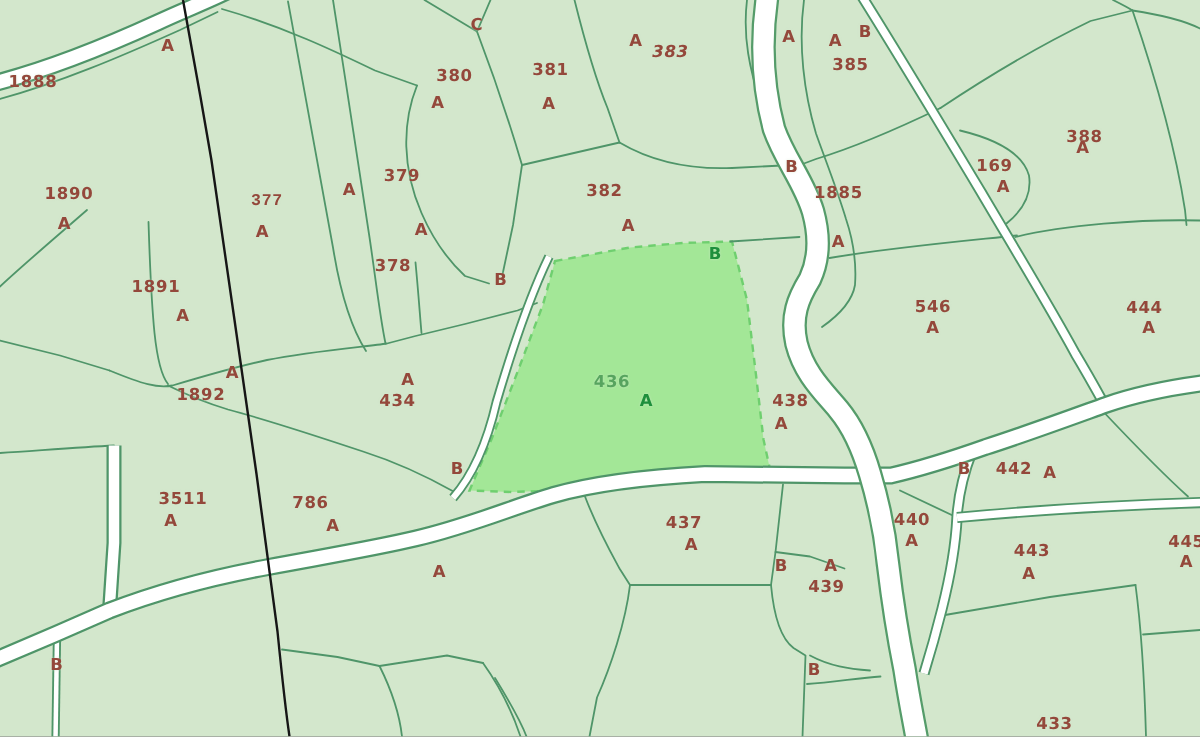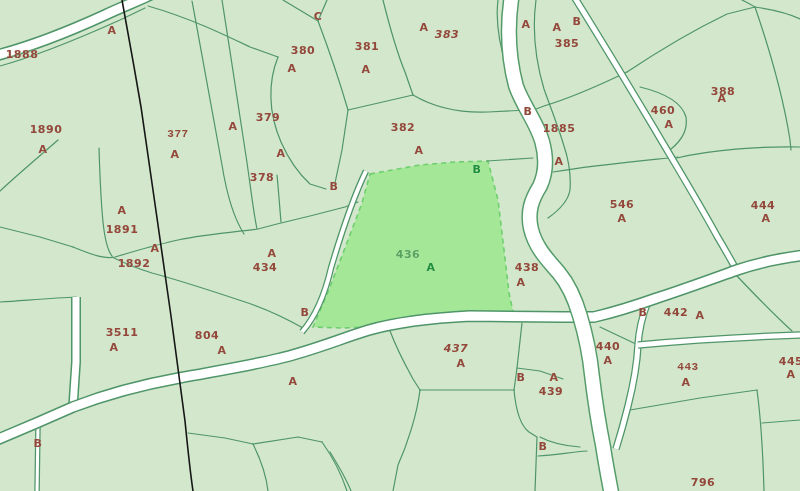--- a/index.html
+++ b/index.html
@@ -122,21 +122,21 @@
     </g>
 
     <path class="black-line" d="M122,0 C128,32 135,72 141,107 C146,141 151,176 156,211 C161,246 166,281 171,316 C175,346 180,382 185,421 C188,451 190,471 193,491"></path>
   </svg>
 
   <div id="label-layer">
       <span class="lbl n" style="left: 22px; top: 55px;">1888</span>
       <span class="lbl a" style="left: 112px; top: 31px;">A</span>
       <span class="lbl n" style="left: 46px; top: 130px;">1890</span>
       <span class="lbl a" style="left: 43px; top: 150px;">A</span>
-      <span class="lbl n" style="left: 122px; top: 192px; margin-top: 38px;">1891</span>
+      <span class="lbl n" style="left: 104px; top: 192px;">1891</span>
       <span class="lbl a" style="left: 122px; top: 211px;">A</span>
       <span class="lbl a" style="left: 155px; top: 249px;">A</span>
       <span class="lbl n" style="left: 134px; top: 264px; text-align: right;">1892</span>
       <span class="lbl n" style="left: 122px; top: 333px;">3511</span>
       <span class="lbl a" style="left: 114px; top: 348px;">A</span>
       <span class="lbl n" style="left: 178px; top: 135px; font-family: Liberation Mono, monospace;">377</span>
       <span class="lbl a" style="left: 175px; top: 155px;">A</span>
       <span class="lbl a" style="left: 233px; top: 127px;">A</span>
       <span class="lbl n" style="left: 268px; top: 118px; text-align: center;">379</span>
       <span class="lbl a" style="left: 281px; top: 154px;">A</span>
@@ -147,54 +147,54 @@
       <span class="lbl n" style="left: 367px; top: 47px;">381</span>
       <span class="lbl a" style="left: 366px; top: 70px;">A</span>
       <span class="lbl a" style="left: 424px; top: 28px;">A</span>
       <span class="lbl n" style="left: 447px; top: 35px; font-style: italic;">383</span>
       <span class="lbl n" style="left: 403px; top: 128px;">382</span>
       <span class="lbl a" style="left: 419px; top: 151px;">A</span>
       <span class="lbl a" style="left: 334px; top: 187px;">B</span>
       <span class="lbl n" style="left: 265px; top: 268px;">434</span>
       <span class="lbl a" style="left: 272px; top: 254px;">A</span>
       <span class="lbl a" style="left: 305px; top: 313px;">B</span>
-      <span class="lbl n" style="left: 207px; top: 336px;">804</span>
+      <span class="lbl n" style="left: 207px; top: 336px;">786</span>
       <span class="lbl a" style="left: 222px; top: 351px;">A</span>
       <span class="lbl a" style="left: 38px; top: 444px;">B</span>
       <span class="lbl a" style="left: 293px; top: 382px;">A</span>
       <span class="lbl hn" style="left: 408px; top: 255px;">436</span>
       <span class="lbl ha" style="left: 431px; top: 268px;">A</span>
       <span class="lbl ha" style="left: 477px; top: 170px;">B</span>
-      <span class="lbl n" style="left: 456px; top: 349px; font-style: italic;">437</span>
+      <span class="lbl n" style="left: 456px; top: 349px;">437</span>
       <span class="lbl a" style="left: 461px; top: 364px;">A</span>
       <span class="lbl n" style="left: 527px; top: 268px;">438</span>
       <span class="lbl a" style="left: 521px; top: 283px;">A</span>
       <span class="lbl a" style="left: 528px; top: 112px;">B</span>
       <span class="lbl n" style="left: 559px; top: 129px;">1885</span>
       <span class="lbl a" style="left: 559px; top: 162px;">A</span>
       <span class="lbl a" style="left: 526px; top: 25px;">A</span>
       <span class="lbl a" style="left: 557px; top: 28px;">A</span>
       <span class="lbl a" style="left: 577px; top: 22px;">B</span>
       <span class="lbl n" style="left: 567px; top: 44px;">385</span>
-      <span class="lbl n" style="left: 663px; top: 111px;">460</span>
+      <span class="lbl n" style="left: 663px; top: 111px;">169</span>
       <span class="lbl a" style="left: 669px; top: 125px;">A</span>
       <span class="lbl n" style="left: 723px; top: 92px;">388</span>
       <span class="lbl a" style="left: 722px; top: 99px;">A</span>
       <span class="lbl n" style="left: 622px; top: 205px;">546</span>
       <span class="lbl a" style="left: 622px; top: 219px;">A</span>
       <span class="lbl n" style="left: 763px; top: 206px;">444</span>
       <span class="lbl a" style="left: 766px; top: 219px;">A</span>
       <span class="lbl a" style="left: 643px; top: 313px;">B</span>
       <span class="lbl n" style="left: 676px; top: 313px;">442</span>
       <span class="lbl a" style="left: 700px; top: 316px;">A</span>
       <span class="lbl a" style="left: 521px; top: 378px;">B</span>
       <span class="lbl a" style="left: 554px; top: 378px;">A</span>
       <span class="lbl n" style="left: 551px; top: 392px;">439</span>
       <span class="lbl a" style="left: 543px; top: 447px;">B</span>
       <span class="lbl n" style="left: 608px; top: 347px;">440</span>
       <span class="lbl a" style="left: 608px; top: 361px;">A</span>
-      <span class="lbl n" style="left: 688px; top: 368px; font-family: Liberation Mono, monospace;">443</span>
+      <span class="lbl n" style="left: 688px; top: 368px;">443</span>
       <span class="lbl a" style="left: 686px; top: 383px;">A</span>
       <span class="lbl n" style="left: 791px; top: 362px;">445</span>
       <span class="lbl a" style="left: 791px; top: 375px;">A</span>
-      <span class="lbl n" style="left: 703px; top: 483px;">796</span>
+      <span class="lbl n" style="left: 703px; top: 483px;">433</span>
     </div>
 </div>
 
 </body></html>

